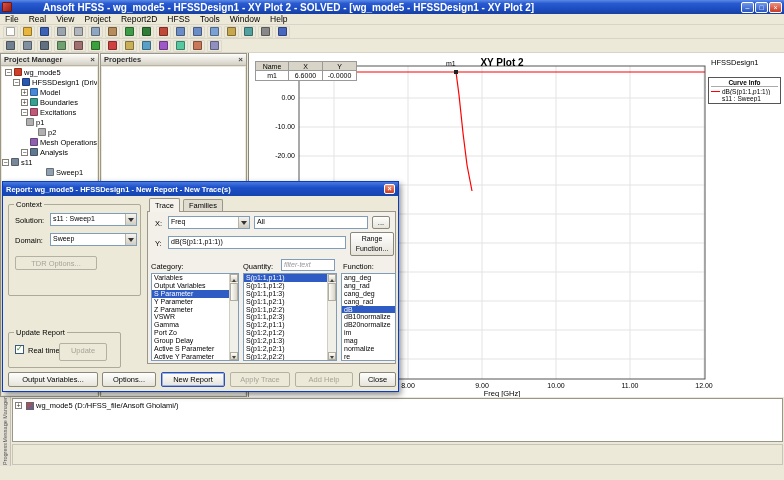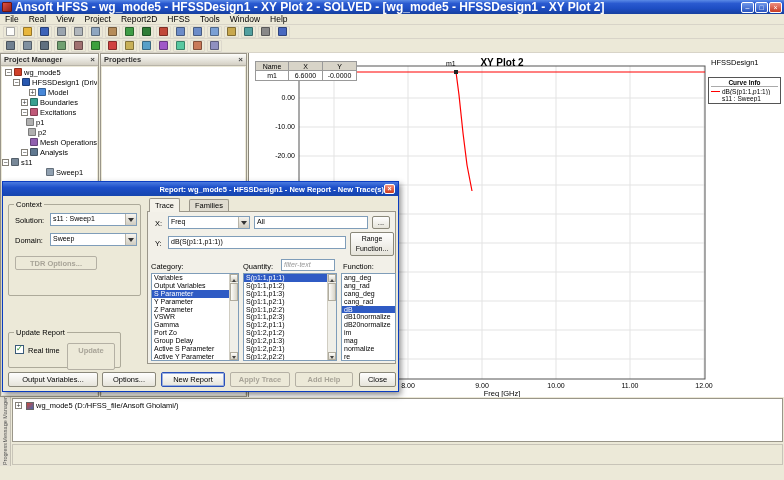--- a/index.html
+++ b/index.html
@@ -4,21 +4,21 @@
 <style>
   * { box-sizing: border-box; margin: 0; padding: 0; }
   html,body { width:784px; height:480px; overflow:hidden; }
   body { position:relative; font-family:"Liberation Sans",sans-serif; background:#ece9d8; color:#000; }
 
   
   #titlebar { position:absolute; left:0; top:0; width:784px; height:14px;
     background:linear-gradient(180deg,#5a8ae6 0%,#2a5ad0 25%,#1e4ec4 60%,#16409f 100%);
     display:flex; align-items:center; padding:0 2px; color:#fff; }
   .appicon { width:10px; height:10px; background:linear-gradient(135deg,#e05040,#90201a); border:1px solid #70150f; border-radius:1px; margin-right:3px; flex:none; }
-  #title-text { font-size:12px; font-weight:bold; white-space:nowrap; overflow:hidden; text-overflow:ellipsis; flex:1; }
+  #title-text { font-size:10px; font-weight:bold; white-space:nowrap; overflow:hidden; text-overflow:ellipsis; flex:1;margin-left:28px; }
   .winbtns { display:flex; gap:1px; flex:none; }
   .wb { width:13px; height:11px; border:1px solid #fff; border-radius:2px; font-size:7px; line-height:9px; text-align:center; color:#fff; }
   .wb.min,.wb.max { background:linear-gradient(#6f97ea,#2a55c0); }
   .wb.close { background:linear-gradient(#ee9080,#c83a22); }
 
   
   #menubar { position:absolute; left:0; top:14px; width:784px; height:11px; background:#ece9d8; border-bottom:1px solid #d8d4c8; display:flex; align-items:center; font-size:8.5px; }
   .mi { padding:0 5px; }
   .toolbar { position:absolute; left:0; width:784px; height:14px; background:#ece9d8; border-bottom:1px solid #d8d4c8; display:flex; align-items:center; padding-left:3px; gap:2px; }
   #tb1 { top:25px; } #tb2 { top:39px; }
@@ -75,32 +75,32 @@
   #statusbar { position:absolute; left:0; top:491px; width:784px; height:14px; background:#ece9d8; border-top:1px solid #fff; font-size:8px; display:flex; }
   .sb-ready { width:388px; padding:1px 4px; }
   .sb-dark { flex:1; background:#141414; position:relative; }
   .sb-cell { position:absolute; top:2px; height:9px; width:52px; border:1px solid #6a6a6a; }
   .sb-grip { position:absolute; right:2px; top:2px; width:10px; height:10px;
     background:linear-gradient(135deg,transparent 55%,#888 55%,#888 63%,transparent 63%,transparent 73%,#888 73%,#888 81%,transparent 81%); }
 
   
   #dialog { position:absolute; left:2px; top:181px; width:397px; height:211px; background:#ece9d8; border:1px solid #0a3cc0; box-shadow:2px 3px 6px rgba(0,0,0,.45); }
   .dlg-title { position:absolute; left:0; top:0; right:0; height:14px; background:linear-gradient(180deg,#4a7ae0,#1c4ec8 40%,#1545ae); color:#fff; font-size:7.5px; font-weight:bold; display:flex; align-items:center; padding:0 3px; }
-  .dlg-title > span:first-child { flex:1; white-space:nowrap; overflow:hidden;text-align:right; }
+  .dlg-title > span:first-child { flex:1; white-space:nowrap; overflow:hidden; }
   .dlg-close { width:11px; height:10px; background:linear-gradient(#f0927e,#cc3a1e); border:1px solid #fff; border-radius:2px; color:#fff; font-size:7px; line-height:8px; text-align:center; flex:none; }
   .lbl { position:absolute; font-size:7.5px; white-space:nowrap; }
   .group { position:absolute; border:1px solid #adaa9a; border-radius:2px; }
   .group > span { position:absolute; top:-5px; left:5px; background:#ece9d8; padding:0 2px; font-size:7.5px; }
   .combo { position:absolute; background:#fff; border:1px solid #7f9db9; font-size:7px; line-height:10px; padding:0 12px 0 2px; white-space:nowrap; overflow:hidden; }
   .combo::after { content:""; position:absolute; right:0; top:0; bottom:0; width:10px; background:linear-gradient(#f6f4ef,#d0ccc0); border-left:1px solid #b8b4a8; }
   .combo::before { content:""; position:absolute; right:2px; top:4px; border:3px solid transparent; border-top:4px solid #333; z-index:2; }
   .field { position:absolute; background:#fff; border:1px solid #7f9db9; font-size:7px; line-height:10px; padding:0 2px; white-space:nowrap; overflow:hidden; }
   .field.placeholder { color:#999; font-style:italic; }
   .btn { position:absolute; background:linear-gradient(#fefefe,#e6e4da); border:1px solid #8a887a; border-radius:2px; font-size:7.5px; text-align:center; line-height:13px; white-space:nowrap; overflow:hidden; }
-  .btn.disabled { color:#a8a498; background:#ece9d8; border-color:#b4b0a4;font-weight:bold; }
+  .btn.disabled { color:#a8a498; background:#ece9d8; border-color:#b4b0a4; }
   .btn.focusd { border-color:#2a50b8; box-shadow:inset 0 0 0 1px #9ab0e0; }
   .tab { position:absolute; font-size:7.5px; background:#e0dcd0; border:1px solid #9a968a; border-bottom:none; border-radius:2px 2px 0 0; padding:0 5px; line-height:12px; }
   .tab.active { background:#f4f2ea; line-height:13px; z-index:2; }
   .tabpanel { position:absolute; background:#f2f0e8; border:1px solid #9a968a; }
   .listbox { position:absolute; background:#fff; border:1px solid #7f9db9; overflow:hidden; font-size:7px; }
   .li { height:7.9px; line-height:7.9px; padding:0 2px; white-space:nowrap; overflow:hidden; }
   .li.sel { background:#2f5bc4; color:#fff; }
   .sbv { position:absolute; right:0; top:0; bottom:0; width:9px; background:#f0efe8; border-left:1px solid #d0cdc2; }
   .sba { position:absolute; left:0; width:8px; height:8px; background:linear-gradient(#fdfdfa,#d8d4c8); border:1px solid #b0ac9e; }
   .sba.up { top:0; } .sba.dn { bottom:0; }
@@ -238,41 +238,41 @@
       <div class="trow" style="padding-left:3px">
         <span class="exp">−</span>
         <span class="ticon" style="background:#d04028"></span>
         <span class="tlab">wg_mode5</span>
       </div>
       <div class="trow" style="padding-left:11px">
         <span class="exp">−</span>
         <span class="ticon" style="background:#2858b0"></span>
         <span class="tlab">HFSSDesign1 (DrivenModal)</span>
       </div>
-      <div class="trow" style="padding-left:27px">
+      <div class="trow" style="padding-left:19px">
         <span class="exp">+</span>
         <span class="ticon" style="background:#4888d8"></span>
         <span class="tlab">Model</span>
       </div>
       <div class="trow" style="padding-left:19px">
         <span class="exp">+</span>
         <span class="ticon" style="background:#38a090"></span>
         <span class="tlab">Boundaries</span>
       </div>
       <div class="trow" style="padding-left:19px">
         <span class="exp">−</span>
         <span class="ticon" style="background:#c05878"></span>
         <span class="tlab">Excitations</span>
       </div>
       <div class="trow" style="padding-left:15px">
         <span class="expsp"></span>
         <span class="ticon" style="background:#b0b0b0"></span>
         <span class="tlab">p1</span>
       </div>
-      <div class="trow" style="padding-left:17px">
+      <div class="trow" style="padding-left:27px">
         <span class="expsp"></span>
         <span class="ticon" style="background:#b0b0b0"></span>
         <span class="tlab">p2</span>
       </div>
       <div class="trow" style="padding-left:19px">
         <span class="expsp"></span>
         <span class="ticon" style="background:#9060b0"></span>
         <span class="tlab">Mesh Operations</span>
       </div>
       <div class="trow" style="padding-left:19px">
@@ -407,21 +407,21 @@
   <div class="combo" style="left:47px;top:31px;width:87px;height:13px">
     <span>s11 : Sweep1</span>
   </div>
   <span class="lbl" style="left:12px;top:54px">Domain:</span>
   <div class="combo" style="left:47px;top:51px;width:87px;height:13px">
     <span>Sweep</span>
   </div>
   <div class="btn disabled" style="left:12px;top:74px;width:82px;height:14px">TDR Options...</div>
 
   <div class="tab active" style="left:146px;top:16px">Trace</div>
-  <div class="tab" style="left:186px;top:17px">Families</div>
+  <div class="tab" style="left:180px;top:17px">Families</div>
   <div class="tabpanel" style="left:144px;top:29px;width:249px;height:153px"></div>
 
   <span class="lbl" style="left:152px;top:37px">X:</span>
   <div class="combo" style="left:165px;top:34px;width:82px;height:13px">
     <span>Freq</span>
   </div>
   <div class="field" style="left:251px;top:34px;width:114px;height:13px">All</div>
   <div class="btn" style="left:369px;top:34px;width:18px;height:13px;line-height:11px">...</div>
 
   <span class="lbl" style="left:152px;top:57px">Y:</span>
@@ -489,21 +489,21 @@
         <div class="li">normalize</div>
         <div class="li">re</div>
       </div>
   </div>
 
   <div class="group" style="left:5px;top:150px;width:113px;height:36px">
     <span>Update Report</span>
   </div>
   <span class="cb checked" style="left:12px;top:163px"></span>
   <span class="lbl" style="left:25px;top:164px">Real time</span>
-  <div class="btn disabled" style="left:64px;top:161px;width:48px;height:27px">Update</div>
+  <div class="btn disabled" style="left:56px;top:161px;width:48px;height:18px">Update</div>
 
   <div class="btn" style="left:5px;top:190px;width:90px;height:15px">Output Variables...</div>
   <div class="btn" style="left:99px;top:190px;width:54px;height:15px">Options...</div>
   <div class="btn focusd" style="left:158px;top:190px;width:64px;height:15px">New Report</div>
   <div class="btn disabled" style="left:227px;top:190px;width:60px;height:15px">Apply Trace</div>
   <div class="btn disabled" style="left:292px;top:190px;width:58px;height:15px">Add Help</div>
   <div class="btn" style="left:356px;top:190px;width:37px;height:15px">Close</div>
 </div>
 
 </body></html>

